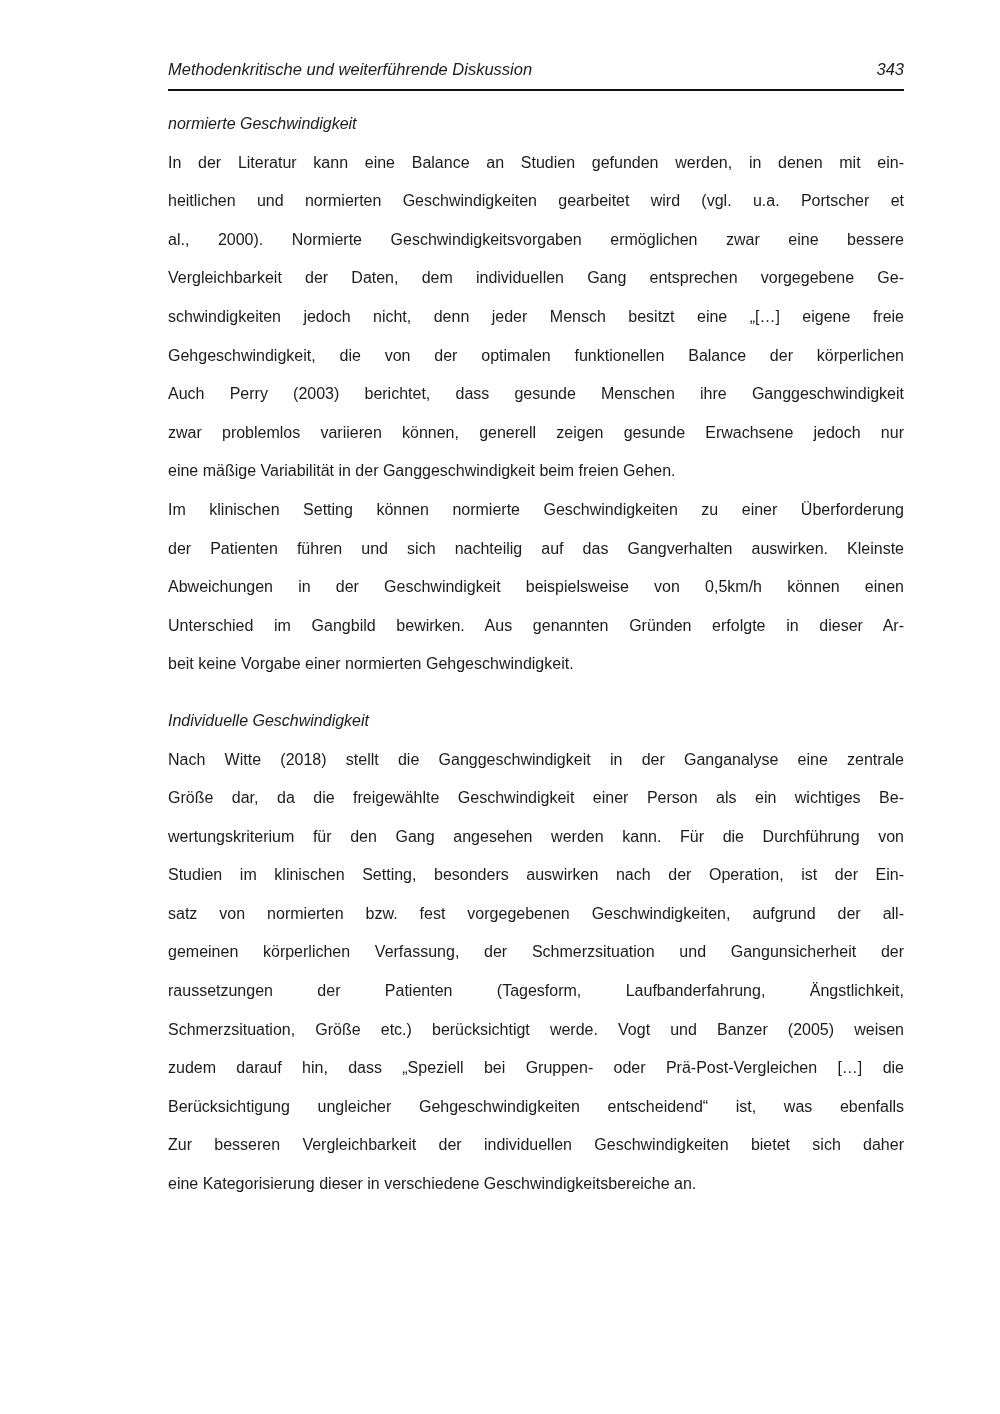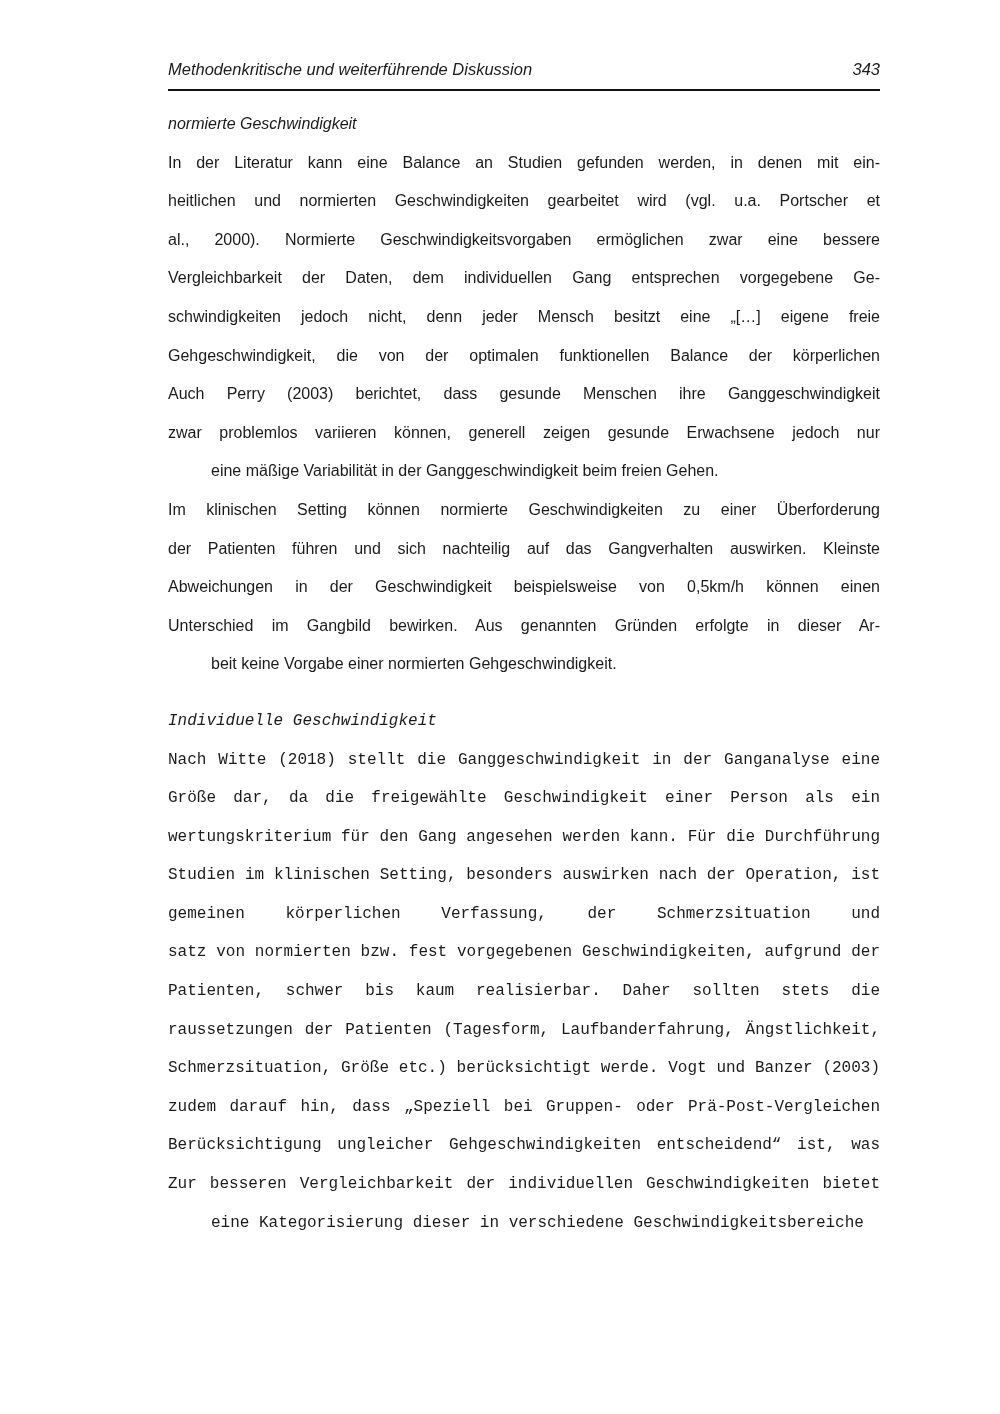--- a/index.html
+++ b/index.html
@@ -8,21 +8,21 @@
     height: 1414px;
     background: #ffffff;
     color: #1b1b1b;
     font-family: "Liberation Sans", sans-serif;
     overflow: hidden;
   }
   .page {
     box-sizing: border-box;
     width: 1000px;
     height: 1414px;
-    padding: 60px 120px 0 168px;
+    padding: 60px 96px 0 168px;
   }
   .page-header {
     display: flex;
     justify-content: space-between;
     align-items: baseline;
     font-style: italic;
     font-size: 16.5px;
     line-height: 19px;
     padding-bottom: 10px;
     border-bottom: 2px solid #111;
@@ -34,28 +34,27 @@
     font-size: 16px;
     line-height: 38.6px;
     height: 38.6px;
     text-align: justify;
     text-align-last: justify;
     overflow: hidden;
   }
   .line.last {
     text-align: left;
     text-align-last: left;
-    margin-left: 43px;
   }
   .heading-line {
     font-style: italic;
     text-align: right;
     text-align-last: left;
   }
-  .section.spaced { margin-top: 18px; font-family: Liberation Mono, monospace; }
+  .section.spaced { margin-top: 18px; }
 </style>
 </head>
 <body>
 
 <div class="page">
   <div class="page-header">
     <span>Methodenkritische und weiterführende Diskussion</span>
     <span>343</span>
   </div>
   <div class="content">
@@ -80,25 +79,24 @@
           <div class="line last">beit keine Vorgabe einer normierten Gehgeschwindigkeit.</div>
         </div>
       </div>
       <div class="section spaced">
         <div class="line heading-line">Individuelle Geschwindigkeit</div>
         <div>
           <div class="line">Nach Witte (2018) stellt die Ganggeschwindigkeit in der Ganganalyse eine zentrale</div>
           <div class="line">Größe dar, da die freigewählte Geschwindigkeit einer Person als ein wichtiges Be-</div>
           <div class="line">wertungskriterium für den Gang angesehen werden kann. Für die Durchführung von</div>
           <div class="line">Studien im klinischen Setting, besonders auswirken nach der Operation, ist der Ein-</div>
+          <div class="line">satz von normierten bzw. fest vorgegebenen Geschwindigkeiten, aufgrund der all-</div>
           <div class="line">gemeinen körperlichen Verfassung, der Schmerzsituation und Gangunsicherheit der</div>
-          <div class="line">satz von normierten bzw. fest vorgegebenen Geschwindigkeiten, aufgrund der all-</div>
-          <div class="line">Patienten, schwer bis kaum realisierbar. Daher sollten stets die individuellen Vo-</div>
           <div class="line">raussetzungen der Patienten (Tagesform, Laufbanderfahrung, Ängstlichkeit,</div>
-          <div class="line">Schmerzsituation, Größe etc.) berücksichtigt werde. Vogt und Banzer (2003) weisen</div>
+          <div class="line">Schmerzsituation, Größe etc.) berücksichtigt werde. Vogt und Banzer (2005) weisen</div>
           <div class="line">zudem darauf hin, dass „Speziell bei Gruppen- oder Prä-Post-Vergleichen […] die</div>
           <div class="line">Berücksichtigung ungleicher Gehgeschwindigkeiten entscheidend“ ist, was ebenfalls</div>
         </div>
         <div>
           <div class="line">Zur besseren Vergleichbarkeit der individuellen Geschwindigkeiten bietet sich daher</div>
           <div class="line last">eine Kategorisierung dieser in verschiedene Geschwindigkeitsbereiche an.</div>
         </div>
       </div>
     </div>
 </div>

